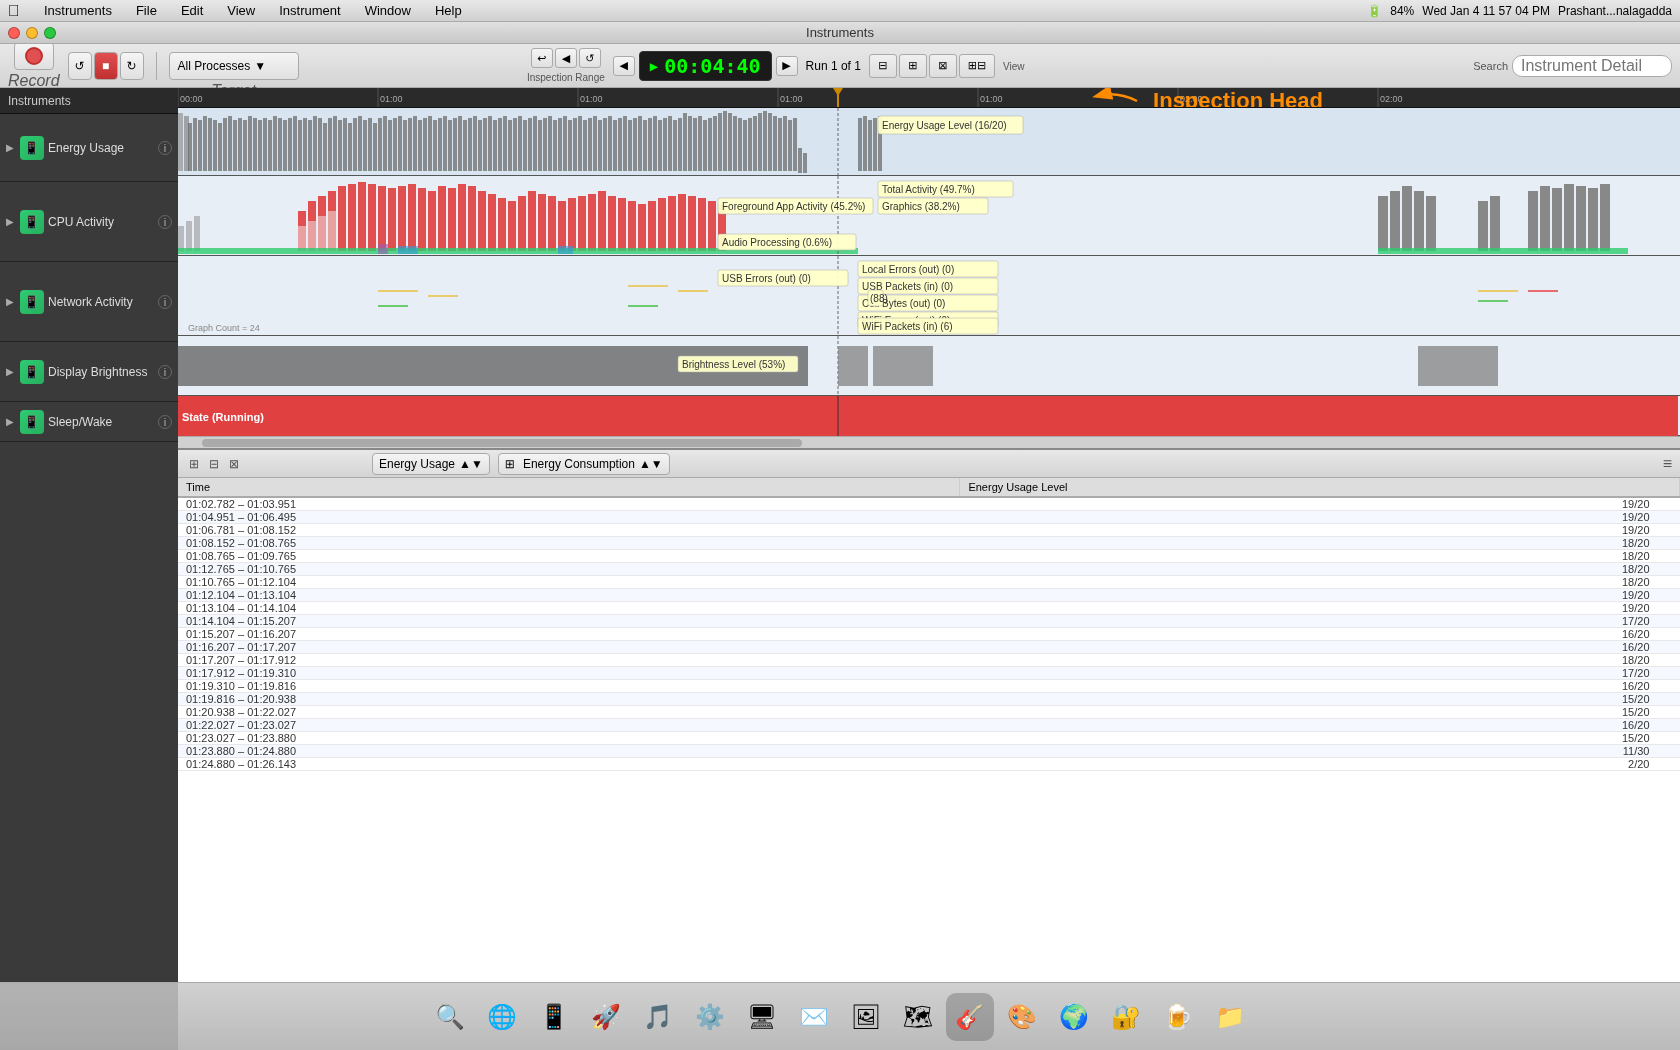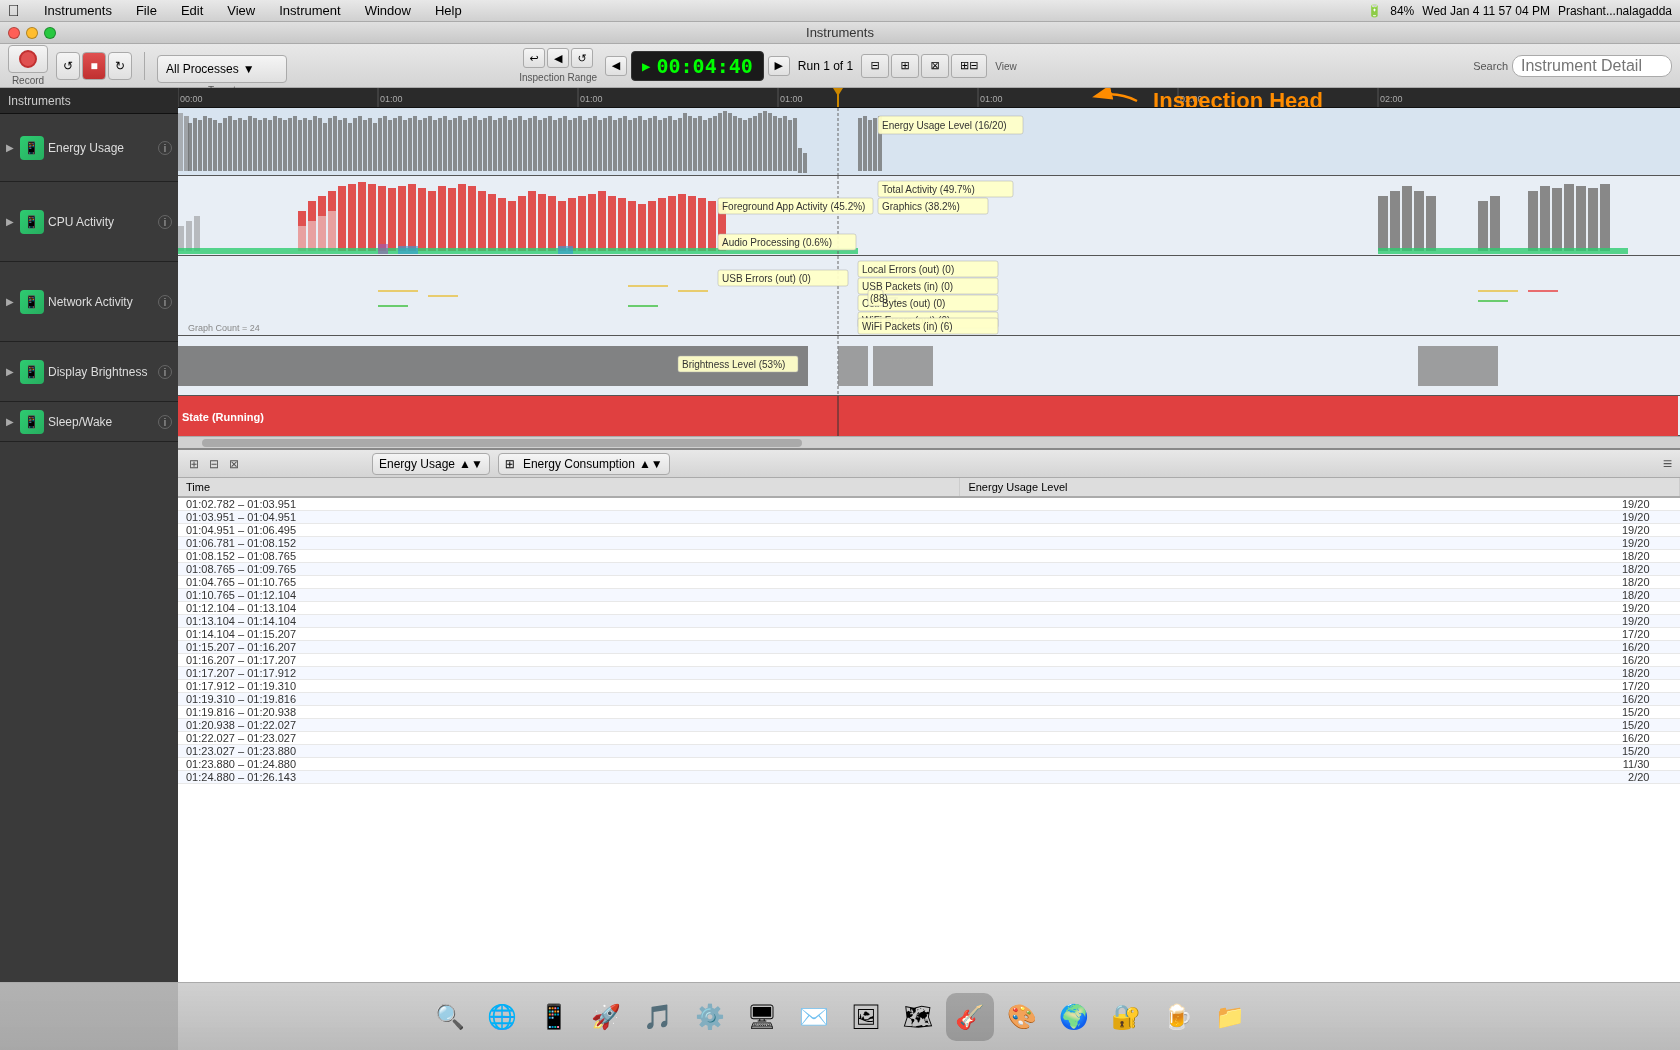--- a/index.html
+++ b/index.html
@@ -58,21 +58,21 @@
     .timer-display {
       background: #1a1a1a; border: 1px solid #333; border-radius: 4px;
       padding: 2px 10px; display: flex; align-items: center; gap: 6px;
       color: #00ff00; font-family: monospace; font-size: 20px; font-weight: bold;
     }
     .timer-icon { color: #00ff00; font-size: 14px; }
     .view-btns { display: flex; gap: 2px; }
     .view-btn { width: 28px; height: 24px; background: linear-gradient(to bottom, #f0f0f0, #ddd); border: 1px solid #aaa; border-radius: 3px; cursor: pointer; display: flex; align-items: center; justify-content: center; font-size: 11px; }
     .toolbar-right { margin-left: auto; display: flex; align-items: center; gap: 4px; }
     .search-box { height: 22px; padding: 0 8px; border: 1px solid #aaa; border-radius: 10px; background: white; font-size: 16px; width: 160px; }
-    .record-label { font-size: 10px; color: #555; text-align: center; margin-top: 2px; }
+    .record-label { font-size: 16px; color: #555; text-align: center; margin-top: 2px; font-style: italic; }
     .toolbar-group { display: flex; flex-direction: column; align-items: center; }
 
     
     .main-content { display: flex; flex: 1; overflow: hidden; }
     .sidebar-header { height: 26px; background: #2a2a2a; border-bottom: 1px solid #111; display: flex; align-items: center; padding: 0 8px; }
     .sidebar-header-text { color: #ccc; font-size: 12px; }
 
     
     .timeline-area { flex: 1; display: flex; flex-direction: column; overflow: hidden; }
     .timeline-ruler { height: 20px; background: #2a2a2a; border-bottom: 1px solid #111; position: relative; overflow: hidden; }
@@ -660,41 +660,37 @@
                 <th>Time</th>
                 <th>Energy Usage Level</th>
               </tr>
             </thead>
             <tbody id="table-body">
             <tr>
                   <td>01:02.782 – 01:03.951</td>
                   <td class="value-col">19/20</td>
                 </tr>
                 <tr>
-                  <td>01:03.951 – 01:04.951</td>
-                  <td class="value-col">19/20</td>
-                </tr>
-                <tr>
                   <td>01:04.951 – 01:06.495</td>
                   <td class="value-col">19/20</td>
                 </tr>
                 <tr>
                   <td>01:06.781 – 01:08.152</td>
                   <td class="value-col">19/20</td>
                 </tr>
                 <tr>
                   <td>01:08.152 – 01:08.765</td>
                   <td class="value-col">18/20</td>
                 </tr>
                 <tr>
                   <td>01:08.765 – 01:09.765</td>
                   <td class="value-col">18/20</td>
                 </tr>
                 <tr>
-                  <td>01:04.765 – 01:10.765</td>
+                  <td>01:12.765 – 01:10.765</td>
                   <td class="value-col">18/20</td>
                 </tr>
                 <tr>
                   <td>01:10.765 – 01:12.104</td>
                   <td class="value-col">18/20</td>
                 </tr>
                 <tr>
                   <td>01:12.104 – 01:13.104</td>
                   <td class="value-col">19/20</td>
                 </tr>

